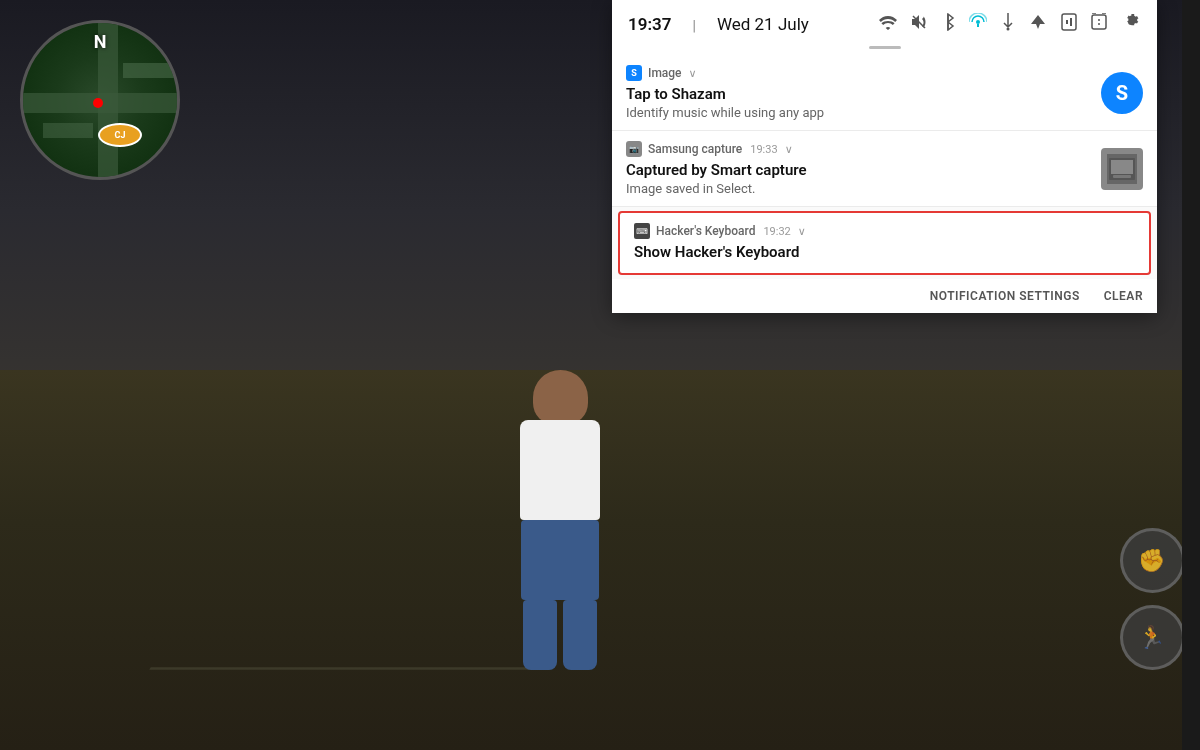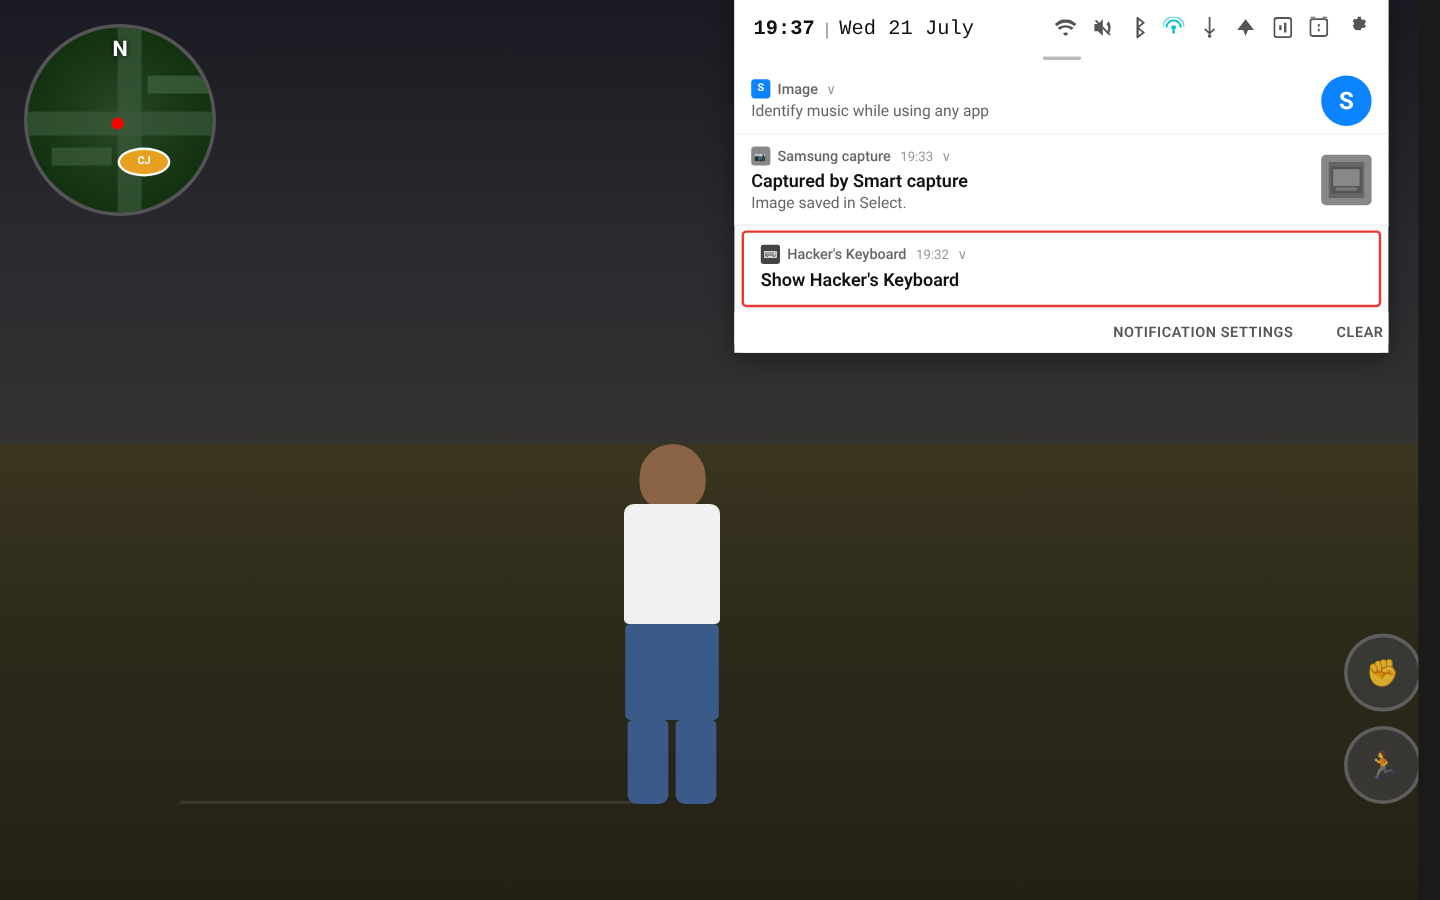--- a/index.html
+++ b/index.html
@@ -194,22 +194,21 @@
     .status-bar {
       display: flex;
       align-items: center;
       justify-content: space-between;
       padding: 12px 16px 8px;
       background: white;
     }
     .status-left {
       display: flex;
       align-items: flex-end;
-      gap: 4px;
-      font-family: Liberation Mono, monospace;
+      gap: 19px;
     }
     .status-time {
       font-size: 17px;
       font-weight: 600;
       color: #111;
     }
     .status-date {
       font-size: 17px;
       color: #111;
     }
@@ -329,23 +328,23 @@
       justify-content: center;
       font-size: 8px;
       color: white;
     }
 
     
     .notif-actions {
       display: flex;
       justify-content: flex-end;
       align-items: center;
-      padding: 10px 4px;
+      padding: 10px 14px;
       background: white;
-      gap: 36px;
+      gap: 24px;
     }
     .notif-action-btn {
       font-size: 12px;
       font-weight: 600;
       color: #555;
       letter-spacing: 0.5px;
       text-transform: uppercase;
       cursor: pointer;
     }
 
@@ -477,20 +476,21 @@
   </div>
 
   <div class="notification-item">
     <div class="notif-header">
       <div class="notif-app-icon" style="background:#0d84ff;">
         <span style="color:white;font-size:9px;font-weight:bold;">S</span>
       </div>
       <span class="notif-app-name">Image</span>
       <span class="notif-chevron">∨</span>
     </div>
+    <div class="notif-title">Tap to Shazam</div>
     <div class="notif-subtitle">Identify music while using any app</div>
     <div class="notif-right-icon">
       <div class="shazam-icon">S</div>
     </div>
   </div>
 
   <div class="notification-item">
     <div class="notif-header">
       <div class="notif-app-icon" style="background:#888;">
         <span style="color:white;font-size:8px;">📷</span>

